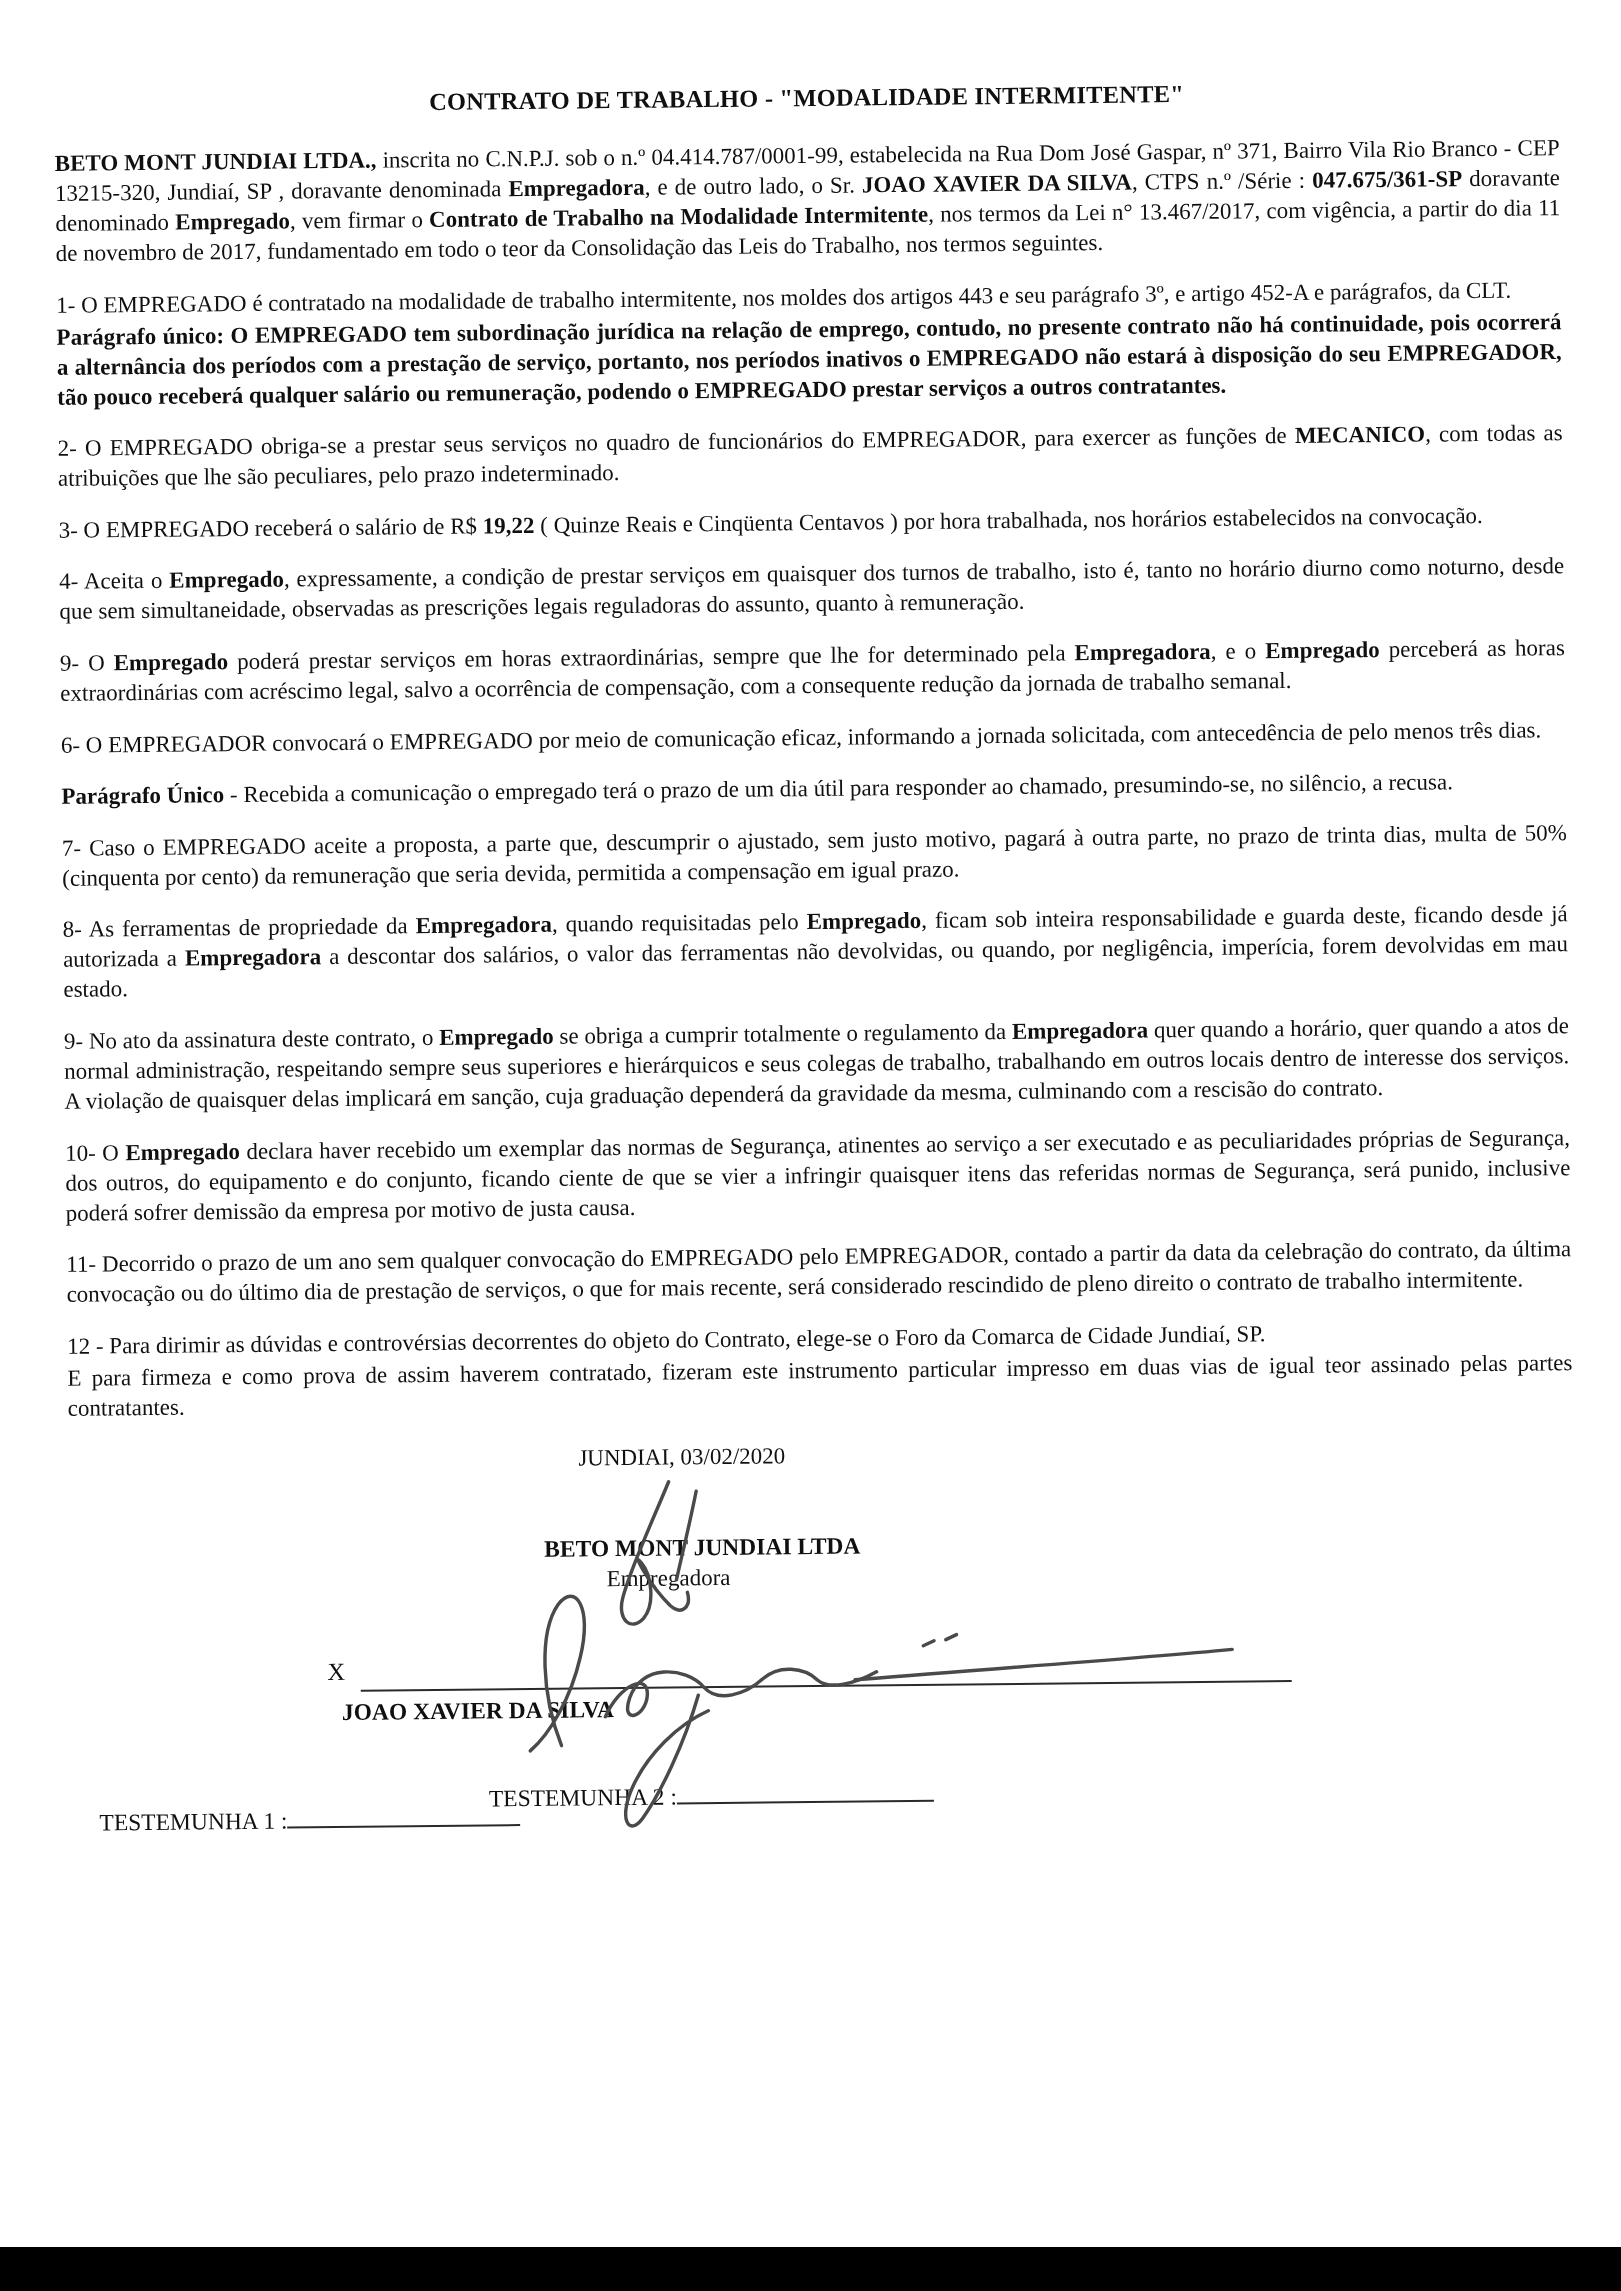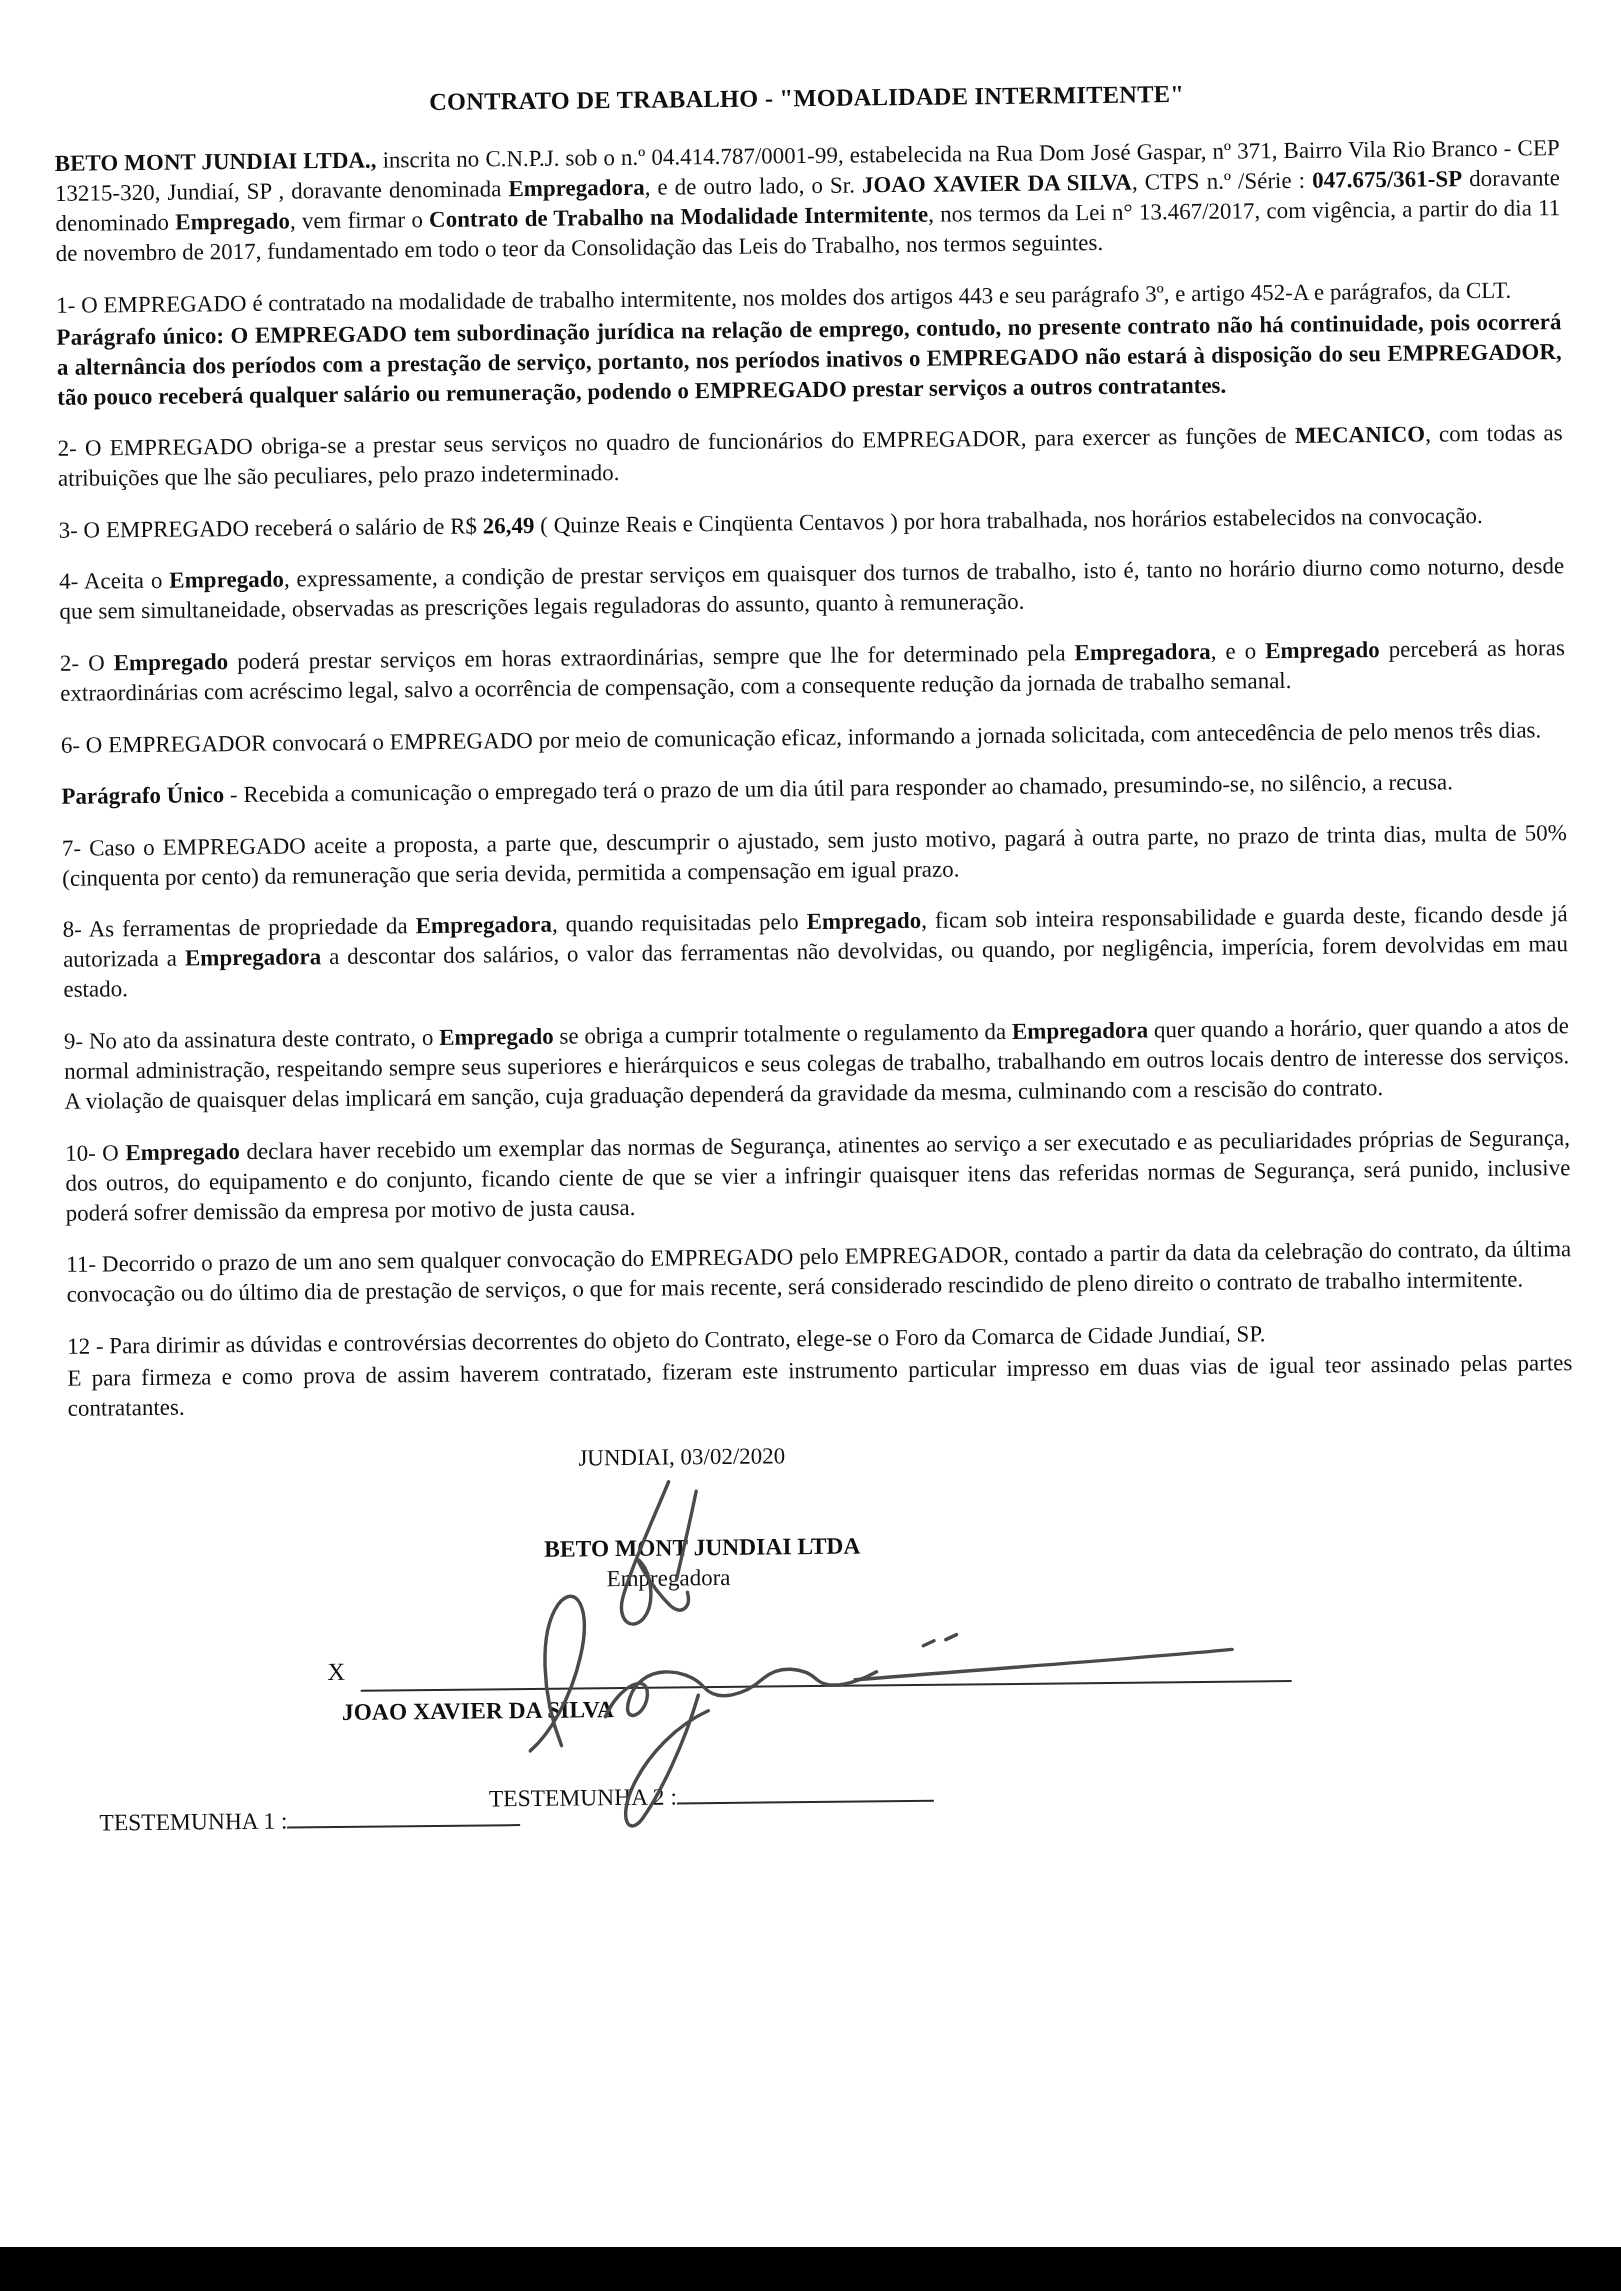--- a/index.html
+++ b/index.html
@@ -68,23 +68,23 @@
 <div class="page">
   <div class="content">
 
     <div class="doc-title">CONTRATO DE TRABALHO - "MODALIDADE INTERMITENTE"</div>
 
     <div>
         <p class="para"><b>BETO MONT JUNDIAI LTDA., </b><span>inscrita no C.N.P.J. sob o n.º 04.414.787/0001-99,  estabelecida na Rua Dom José Gaspar, nº 371, Bairro Vila Rio Branco - CEP 13215-320, Jundiaí, SP ,  doravante denominada </span><b>Empregadora</b><span>, e de outro lado, o Sr. </span><b>JOAO XAVIER DA SILVA</b><span>, CTPS   n.º  /Série : </span><b>047.675/361-SP</b><span> doravante denominado </span><b>Empregado</b><span>,   vem firmar o </span><b>Contrato de Trabalho na Modalidade Intermitente</b><span>, nos termos da Lei n° 13.467/2017, com vigência, a partir do dia 11 de novembro de 2017, fundamentado em todo o teor da Consolidação das Leis do Trabalho, nos termos seguintes.</span></p>
         <p class="para"><span>1- O EMPREGADO é contratado na modalidade de trabalho intermitente, nos moldes dos artigos 443 e seu parágrafo 3º, e artigo 452-A e parágrafos, da CLT.</span></p>
         <p class="para attached"><b>Parágrafo único: O EMPREGADO tem subordinação jurídica na relação de emprego, contudo, no presente contrato não há continuidade, pois ocorrerá a alternância dos períodos com a prestação de serviço, portanto, nos períodos inativos o EMPREGADO não estará à disposição do seu EMPREGADOR, tão pouco receberá qualquer salário ou remuneração, podendo o EMPREGADO prestar serviços a outros contratantes.</b></p>
         <p class="para"><span>2- O EMPREGADO obriga-se a prestar seus serviços no quadro de funcionários do EMPREGADOR, para exercer as funções de </span><b>MECANICO</b><span>, com todas as atribuições que lhe são peculiares, pelo prazo indeterminado.</span></p>
-        <p class="para"><span>3- O EMPREGADO receberá o salário de R$ </span><b>26,49</b><span> ( Quinze Reais  e Cinqüenta  Centavos  ) por hora trabalhada, nos horários estabelecidos na convocação.</span></p>
+        <p class="para"><span>3- O EMPREGADO receberá o salário de R$ </span><b>19,22</b><span> ( Quinze Reais  e Cinqüenta  Centavos  ) por hora trabalhada, nos horários estabelecidos na convocação.</span></p>
         <p class="para"><span>4- Aceita o </span><b>Empregado</b><span>, expressamente, a condição de prestar serviços em quaisquer dos turnos de trabalho, isto é, tanto no horário diurno como noturno, desde que sem simultaneidade, observadas as prescrições legais reguladoras do assunto, quanto à remuneração.</span></p>
-        <p class="para"><span>2- O </span><b>Empregado</b><span> poderá prestar serviços em horas extraordinárias, sempre que lhe for determinado pela </span><b>Empregadora</b><span>, e o </span><b>Empregado</b><span> perceberá as horas extraordinárias com acréscimo legal, salvo a ocorrência de compensação, com a consequente redução da jornada de trabalho semanal.</span></p>
+        <p class="para"><span>9- O </span><b>Empregado</b><span> poderá prestar serviços em horas extraordinárias, sempre que lhe for determinado pela </span><b>Empregadora</b><span>, e o </span><b>Empregado</b><span> perceberá as horas extraordinárias com acréscimo legal, salvo a ocorrência de compensação, com a consequente redução da jornada de trabalho semanal.</span></p>
         <p class="para"><span>6- O EMPREGADOR convocará o EMPREGADO por meio de comunicação eficaz, informando a jornada solicitada, com antecedência de pelo menos três dias.</span></p>
         <p class="para"><b>Parágrafo Único</b><span> - Recebida a comunicação o empregado terá o prazo de um dia útil para responder ao chamado, presumindo-se, no silêncio, a recusa.</span></p>
         <p class="para"><span>7- Caso o EMPREGADO aceite a proposta, a parte que, descumprir o ajustado,  sem justo motivo, pagará à outra parte, no prazo de trinta dias, multa de 50% (cinquenta por cento) da remuneração que seria devida, permitida a compensação em igual prazo.</span></p>
         <p class="para"><span>8- As ferramentas de propriedade da </span><b>Empregadora</b><span>, quando requisitadas pelo </span><b>Empregado</b><span>, ficam sob inteira responsabilidade e guarda deste, ficando desde já autorizada a </span><b>Empregadora</b><span> a descontar dos salários, o valor das ferramentas não devolvidas, ou quando, por negligência, imperícia, forem devolvidas em mau estado.</span></p>
         <p class="para"><span>9- No ato da assinatura deste contrato, o </span><b>Empregado</b><span> se obriga a cumprir totalmente o regulamento da </span><b>Empregadora</b><span> quer quando a horário, quer quando a atos de normal administração, respeitando sempre seus superiores e hierárquicos e seus colegas de trabalho, trabalhando em outros locais dentro de interesse dos serviços. A violação de quaisquer delas implicará em sanção, cuja graduação dependerá da gravidade da mesma, culminando com a rescisão do contrato.</span></p>
         <p class="para"><span>10- O </span><b>Empregado</b><span> declara haver recebido um exemplar das normas de Segurança, atinentes ao serviço a ser executado e as peculiaridades próprias de Segurança, dos outros, do equipamento e do conjunto, ficando ciente de que se vier a infringir quaisquer itens das referidas normas de Segurança, será punido, inclusive poderá sofrer demissão da empresa por motivo de justa causa.</span></p>
         <p class="para"><span>11- Decorrido o prazo de um ano sem qualquer convocação do EMPREGADO pelo EMPREGADOR, contado a partir da data da celebração do contrato, da última convocação ou do último dia de prestação de serviços, o que for mais recente, será considerado rescindido de pleno direito o contrato de trabalho intermitente.</span></p>
         <p class="para"><span>12 - Para dirimir as dúvidas e controvérsias decorrentes do objeto do Contrato, elege-se o Foro da Comarca de Cidade Jundiaí, SP.</span></p>
         <p class="para attached"><span>E para firmeza e como prova de assim haverem contratado, fizeram este instrumento particular impresso em duas vias de igual teor assinado pelas partes contratantes.</span></p>
       </div>

